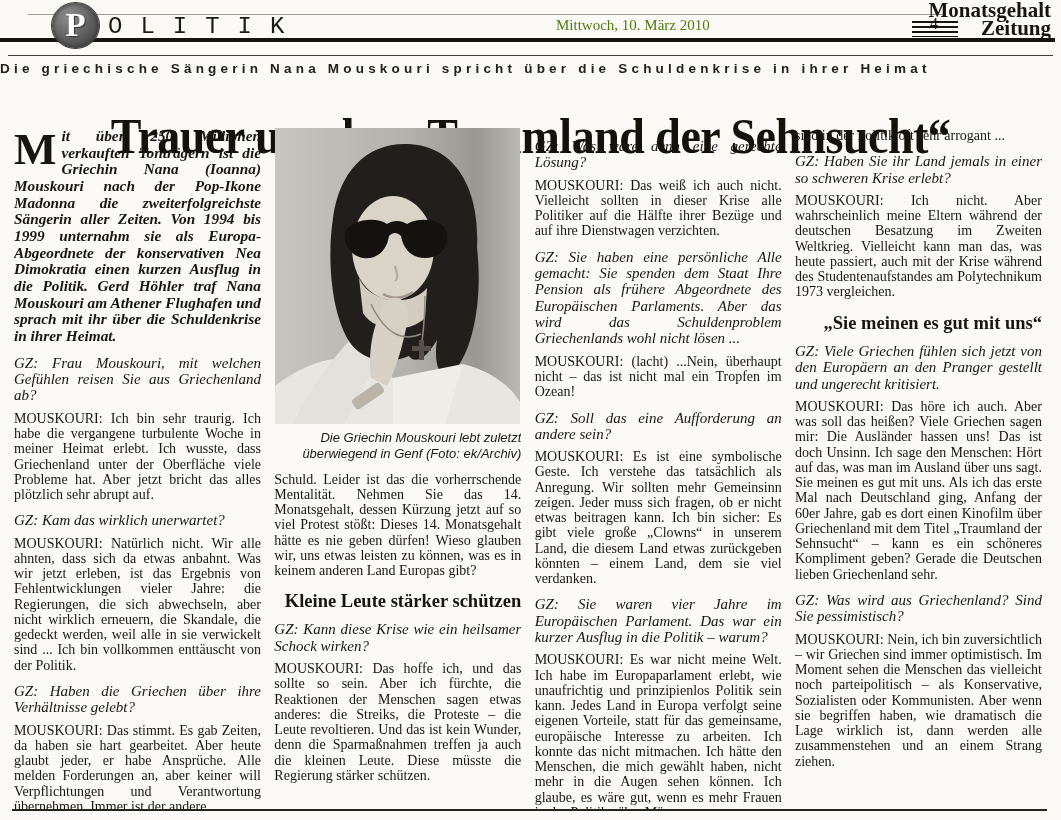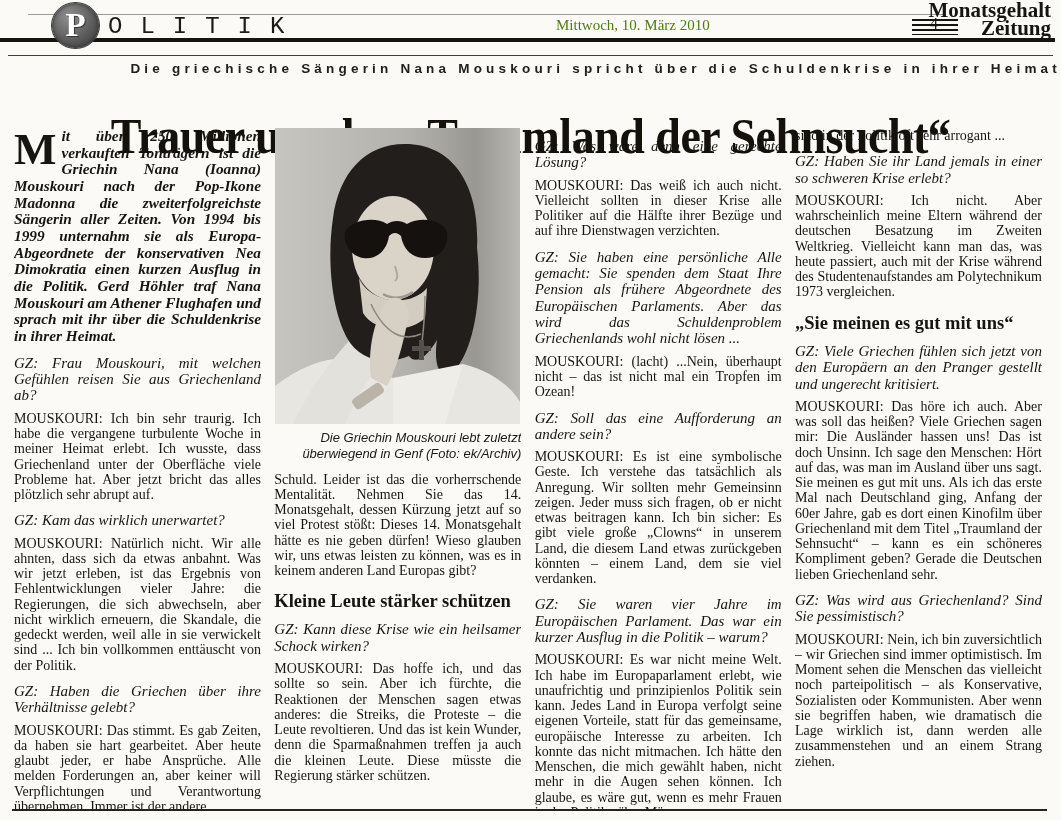--- a/index.html
+++ b/index.html
@@ -14,44 +14,44 @@
            box-shadow:0 0 0 1px #3a3a3a, inset 0 0 4px #2e2e2e;
            display:flex;align-items:center;justify-content:center;}
   .p-badge span{color:#fff;font-size:33px;font-weight:bold;line-height:1;
            font-family:"Liberation Serif",serif;text-shadow:1px 1px 1px #333;}
   .section-title{position:absolute;top:13px;left:108px;font-family:"Liberation Mono",monospace;
            font-size:24px;letter-spacing:18px;color:#1d1a15;}
   .mast-date{position:absolute;top:17px;left:556px;font-size:15px;color:#4d7c0f;}
   .mast-page{position:absolute;top:15px;left:930px;font-size:16px;color:#242019;}
   .paper-logo{position:absolute;top:1px;right:10px;text-align:right;font-weight:bold;line-height:18px;}
   .paper-top{font-size:21px;display:block;}
-  .paper-bottom{font-size:21px;display:flex;align-items:flex-start;justify-content:flex-end;gap:23px;}
+  .paper-bottom{font-size:21px;display:flex;align-items:flex-end;justify-content:flex-end;gap:23px;}
   .speed-lines{display:inline-block;width:46px;height:16px;
            background:repeating-linear-gradient(#17140f 0 2px, transparent 2px 5px);}
 
   
   .kicker-rule{position:absolute;top:55px;left:8px;right:8px;height:1px;background:#433f38;}
-  .kicker{position:absolute;top:61px;left:0;width:100%;text-align:right;
+  .kicker{position:absolute;top:61px;left:0;width:100%;text-align:left;
           font-family:"Liberation Sans",sans-serif;font-weight:bold;font-size:13.5px;
           letter-spacing:4.2px;color:#22201b;}
   .headline{position:absolute;top:76px;left:0;width:100%;text-align:center;
           font-size:46px;font-weight:bold;letter-spacing:-0.5px;color:#131109;
           transform:scaleY(1.1);transform-origin:top;}
 
   
   .columns{position:absolute;top:128px;left:14px;right:19px;bottom:11px;
            display:flex;justify-content:space-between;}
   .col{width:247px;overflow:hidden;text-align:justify;font-size:14px;line-height:1.09;}
   .col p{margin:0 0 6px;}
   p.intro{font-weight:bold;font-style:italic;font-size:15.3px;line-height:1.09;margin-bottom:10px;}
   .dropcap{float:left;font-style:normal;font-weight:bold;font-size:45px;line-height:0.8;
            padding:3px 5px 0 0;}
   p.question{font-style:italic;font-size:15px;margin:10px 0 7px;}
   p.answer{margin:0 0 10px;}
-  h3.subhead{font-size:18.5px;margin:13px 0 8px;text-align:left;font-family:"Liberation Serif",serif;}
+  h3.subhead{font-size:18.5px;margin:13px 0 8px;text-align:right;font-family:"Liberation Serif",serif;}
   figure{margin:0 0 9px;}
   .portrait{display:block;width:247px;height:296px;}
   figcaption{font-family:"Liberation Sans",sans-serif;font-style:italic;font-size:13px;
            text-align:right;line-height:1.25;margin-top:6px;color:#1c1914;}
 
   .rule-bottom{position:absolute;bottom:9px;left:12px;right:14px;height:2px;background:#26231d;}
 </style>
 </head>
 <body>
 

